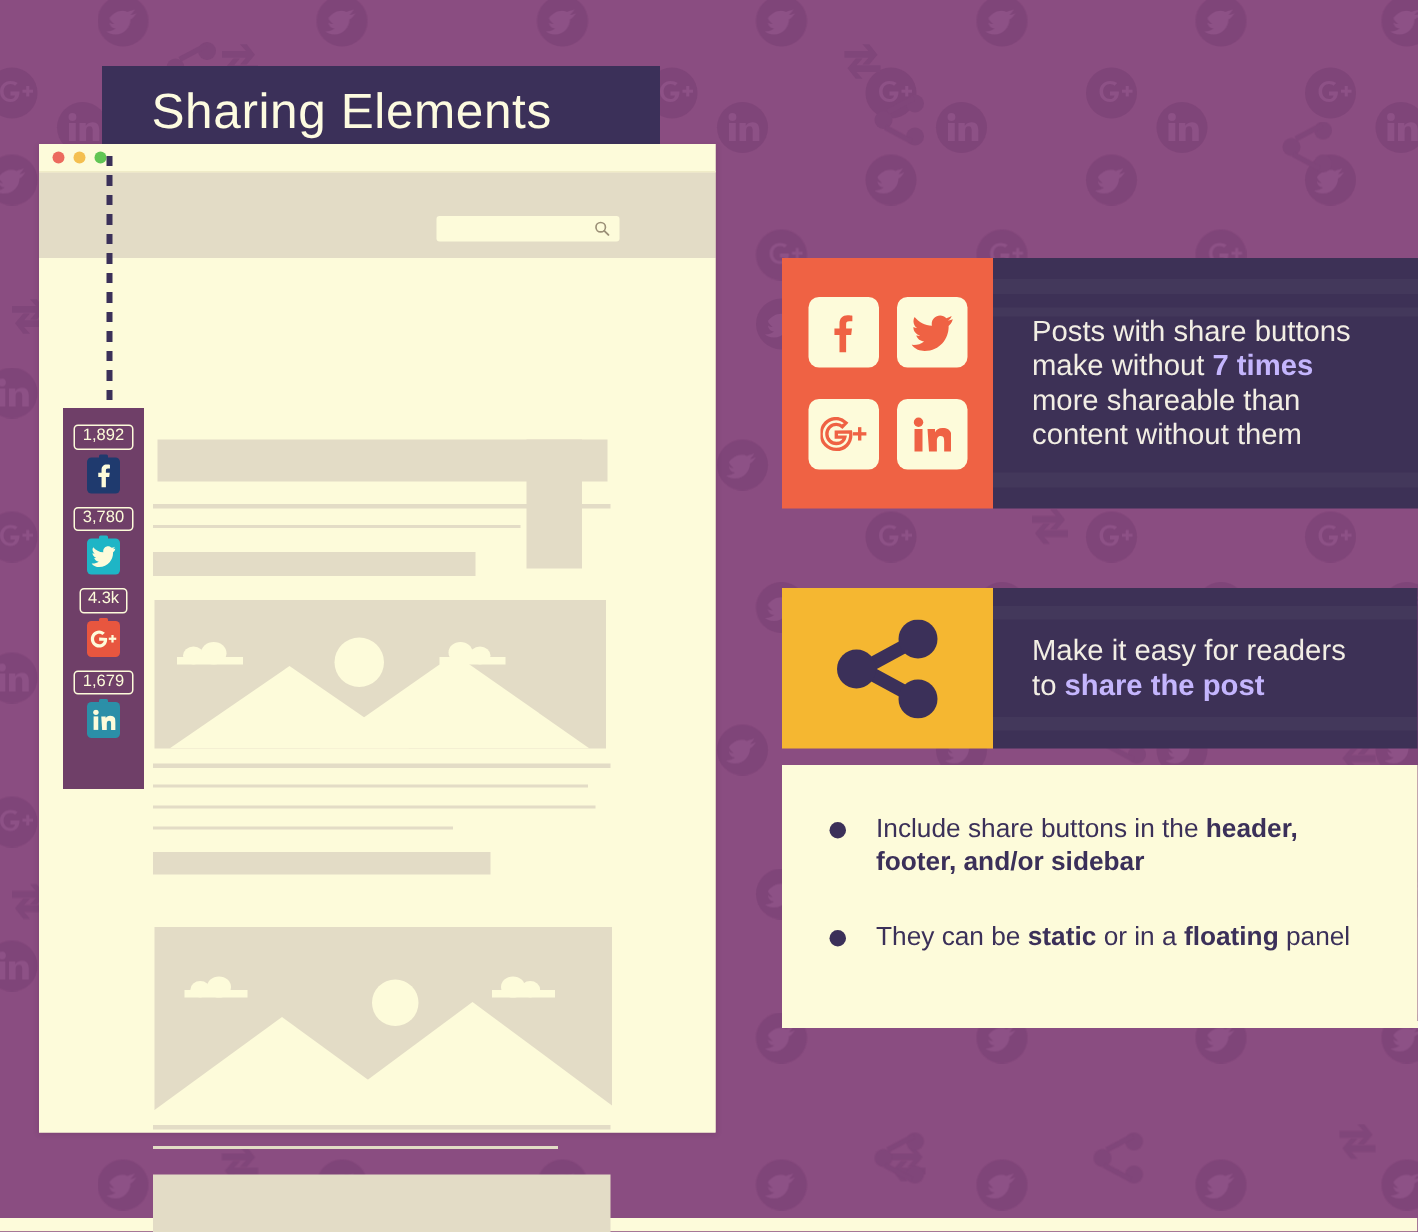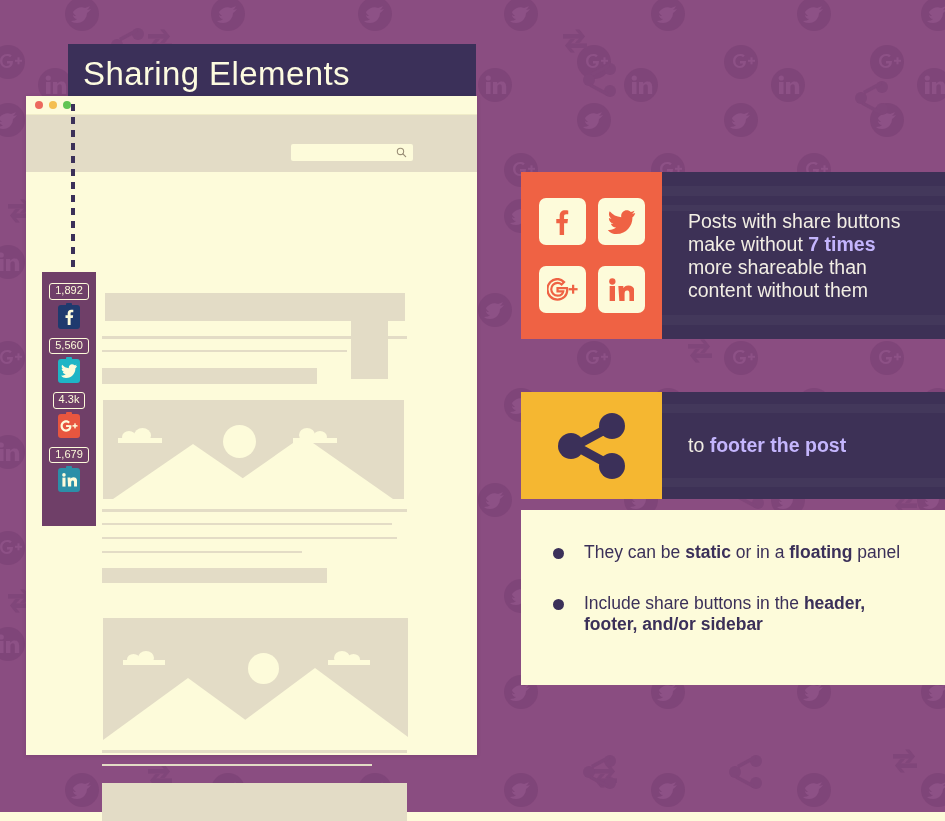--- a/index.html
+++ b/index.html
@@ -25,25 +25,25 @@
     position: absolute;
     left: 0; right: 0;
     top: 812px; height: 9px;
     background: #fdfbda;
   }
 
   
   #title-banner {
     position: absolute;
     left: 68px; top: 44px;
-    width: 408px; height: 60px;
+    width: 372px; height: 60px;
     background: #3b3059;
     display: flex;
     align-items: center;
-    padding-left: 15px;
+    padding-left: 33px;
   }
   #title-text {
     color: #fdfbe0;
     font-size: 33px;
     font-weight: 300;
     letter-spacing: 0.4px;
     white-space: nowrap;
   }
 
   
@@ -585,21 +585,21 @@
     <div class="mini-icon" style="background:#1f3a6e;">
       <span class="tab" style="background:#1f3a6e;"></span>
       <svg width="12" height="16" viewBox="0 0 12 16">
         <path d="M7.6,16 V9 h2.2 l0.35,-2.8 H7.6 V4.6 c0,-0.8 0.22,-1.35 1.4,-1.35 h1.3 V0.8
                  C10.05,0.74 9.2,0.64 8.2,0.64 C6.1,0.64 4.7,1.9 4.7,4.25 V6.2 H2.5 V9 h2.2 V16 Z" fill="#fdfbda"></path>
       </svg>
     </div>
   </div>
 
   <div class="share-group">
-    <div class="count-bubble">5,560</div>
+    <div class="count-bubble">3,780</div>
     <div class="mini-icon" style="background:#1eb5c6;">
       <span class="tab" style="background:#1eb5c6;"></span>
       <svg width="16" height="14" viewBox="0 0 16 14">
         <path d="M16,1.7 c-0.6,0.26 -1.2,0.44 -1.9,0.52 c0.68,-0.4 1.2,-1.05 1.44,-1.8
                  c-0.64,0.38 -1.34,0.65 -2.08,0.8 C12.85,0.6 12,0.2 11.06,0.2
                  c-1.8,0 -3.26,1.46 -3.26,3.26 c0,0.26 0.03,0.5 0.08,0.74
                  C5.17,4.06 2.75,2.75 1.13,0.76 C0.85,1.25 0.69,1.8 0.69,2.4
                  c0,1.13 0.58,2.13 1.45,2.7 c-0.53,-0.01 -1.04,-0.16 -1.48,-0.4 v0.04
                  c0,1.58 1.12,2.9 2.6,3.2 c-0.27,0.07 -0.56,0.11 -0.86,0.11
                  c-0.21,0 -0.41,-0.02 -0.61,-0.06 c0.41,1.3 1.62,2.24 3.04,2.27
@@ -710,33 +710,36 @@
       <line x1="20" y1="33" x2="55" y2="52" stroke="#3b3059" stroke-width="9" stroke-linecap="round"></line>
       <circle cx="16" cy="33" r="13" fill="#3b3059"></circle>
       <circle cx="57" cy="13" r="13" fill="#3b3059"></circle>
       <circle cx="57" cy="53" r="13" fill="#3b3059"></circle>
     </svg>
   </div>
   <div id="share-textbox">
     <div class="band" style="top:12px; height:9px;"></div>
     <div class="band" style="bottom:12px; height:9px;"></div>
     <div class="share-line">
-      <span>to </span><span class="gold">footer the post</span>
+      <span>Make it easy for readers</span>
+    </div>
+    <div class="share-line">
+      <span>to </span><span class="gold">share the post</span>
     </div>
   </div>
 </div>
 
 <div id="panel-bullets">
+
+  <div class="bullet-row">
+    <span class="bullet-dot"></span>
+    <div class="bullet-text">
+      <span>Include share buttons in the </span><b>header, footer, and/or sidebar</b>
+    </div>
+  </div>
 
   <div class="bullet-row">
     <span class="bullet-dot"></span>
     <div class="bullet-text">
       <span>They can be </span><b>static</b><span> or in a </span><b>floating</b><span> panel</span>
     </div>
   </div>
-
-  <div class="bullet-row">
-    <span class="bullet-dot"></span>
-    <div class="bullet-text">
-      <span>Include share buttons in the </span><b>header, footer, and/or sidebar</b>
-    </div>
-  </div>
 </div>
 
 </body></html>

